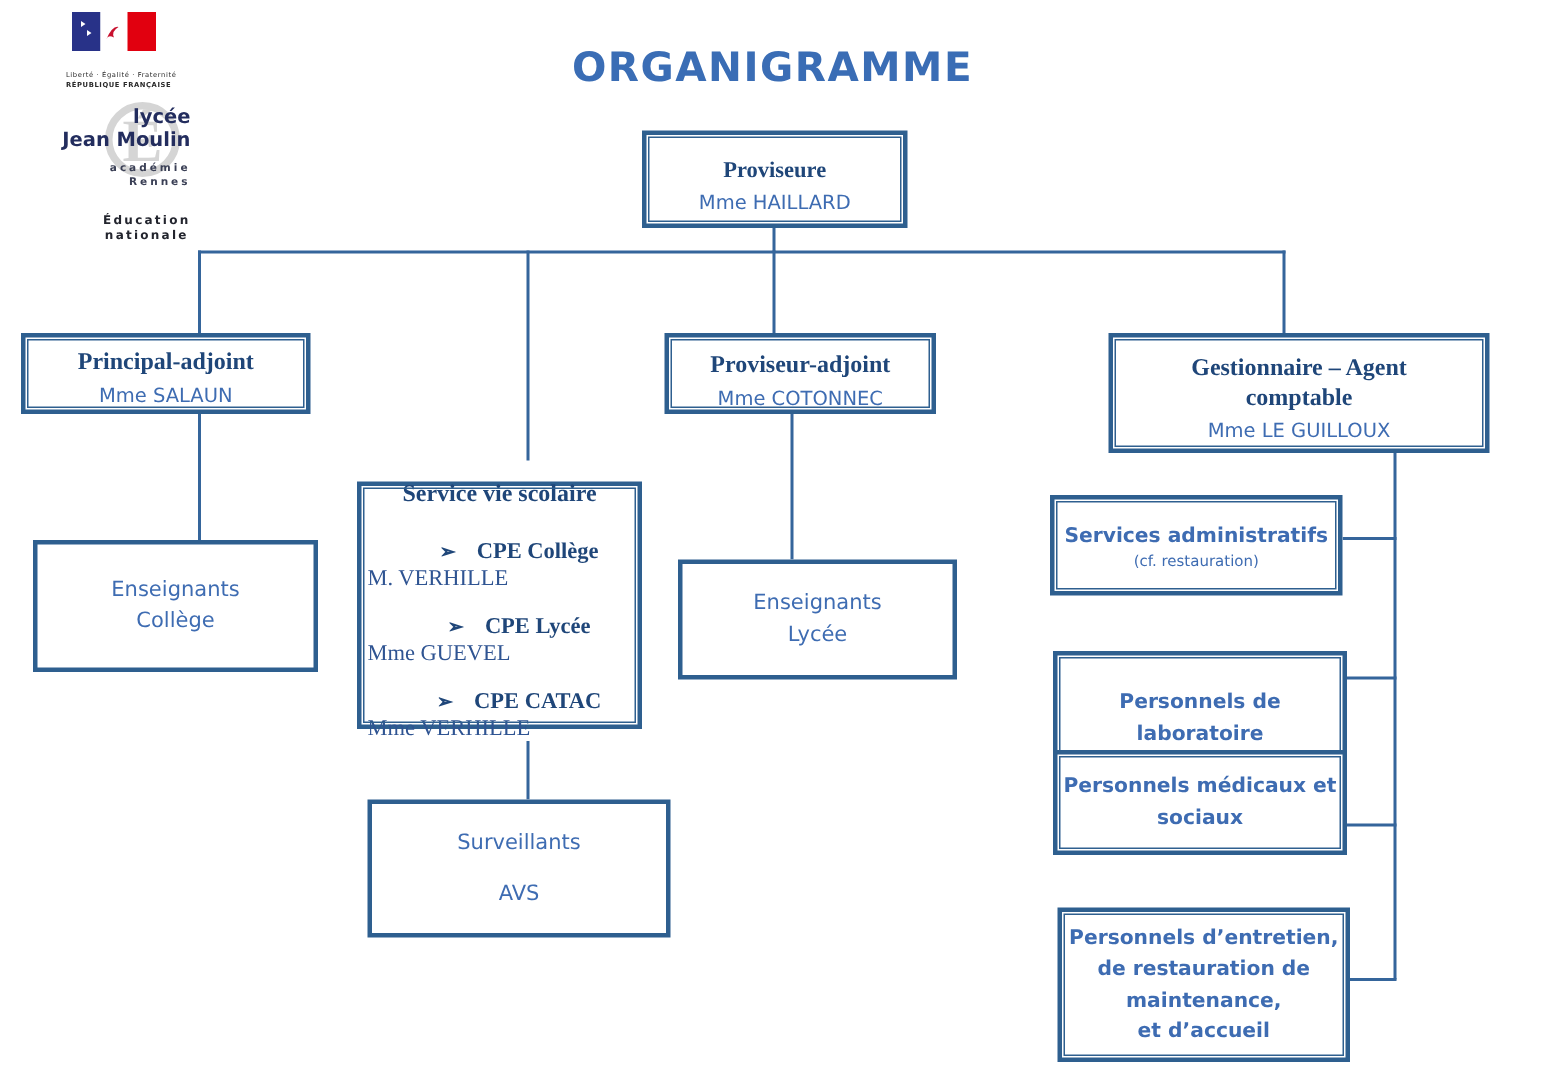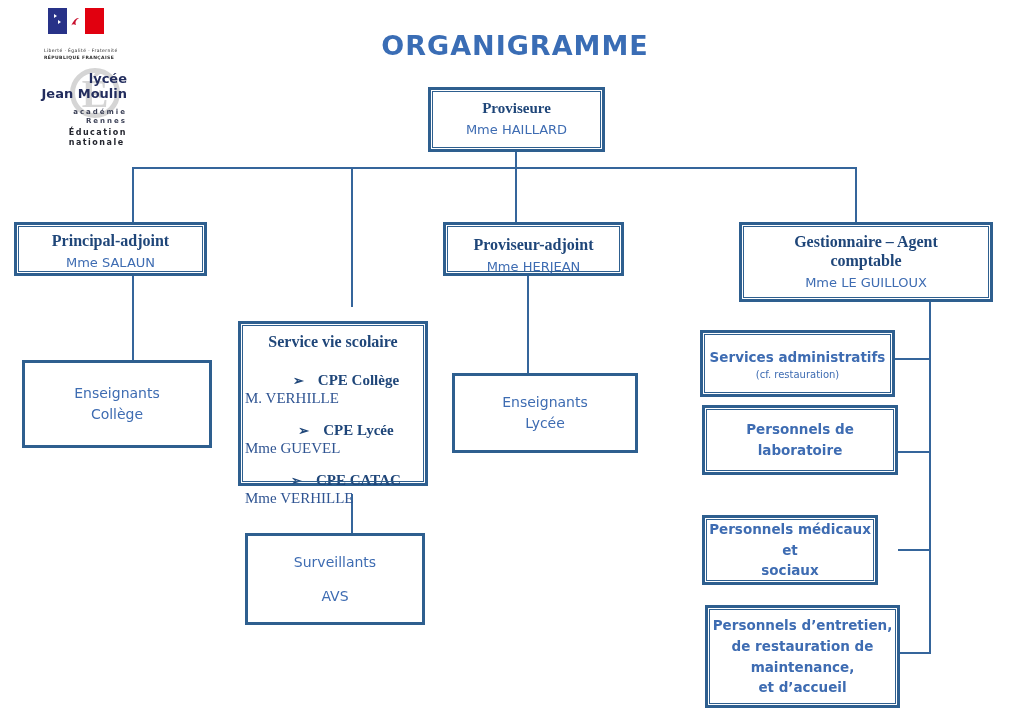--- a/index.html
+++ b/index.html
@@ -8,21 +8,21 @@
     font-family:"DejaVu Sans", sans-serif; overflow:hidden;
   }
 
   
   .line { position:absolute; background:#35659b; }
 
   
   .box {
     position:absolute; background:#ffffff; border:3px solid #2e5f8f;
     box-sizing:border-box; display:flex; flex-direction:column;
-    align-items:center; justify-content:flex-start; text-align:center;
+    align-items:center; justify-content:center; text-align:center;
   }
   .box.double::before {
     content:""; position:absolute; inset:1px; border:1px solid #2e5f8f; pointer-events:none;
   }
   .box.vcenter { justify-content:center; }
 
   .serif-title {
     font-family:"Liberation Serif", serif; font-weight:bold; color:#1f4679;
     font-size:16px; line-height:1.2;
   }
@@ -70,21 +70,21 @@
     position:absolute; right:3px; top:10px; text-align:right;
     font-weight:bold; color:#232d5e; font-size:13px; line-height:1.15;
     letter-spacing:0px;
   }
   #academy {
     position:absolute; right:3px; top:46px; text-align:right;
     font-weight:bold; color:#3a3f55; font-size:7px; line-height:1.3;
     letter-spacing:2px;
   }
   #ministry {
-    position:absolute; right:3px; top:66px; text-align:left;
+    position:absolute; right:3px; top:80px; text-align:center;
     font-weight:bold; color:#23252e; font-size:8px; line-height:1.25;
     letter-spacing:1.5px;
   }
 </style>
 </head>
 <body>
 
 <div id="canvas">
 
   <div id="gov-logo">
@@ -137,21 +137,21 @@
     <div class="comic comic-name">Mme HAILLARD</div>
   </div>
 
   <div class="box double" style="left:14px;top:222px;width:193px;height:54px;padding-top:6px;">
     <div class="serif-title">Principal-adjoint</div>
     <div class="comic comic-name">Mme SALAUN</div>
   </div>
 
   <div class="box double" style="left:443px;top:222px;width:181px;height:54px;padding-top:10px;">
     <div class="serif-title">Proviseur-adjoint</div>
-    <div class="comic comic-name">Mme HERJEAN</div>
+    <div class="comic comic-name">Mme COTONNEC</div>
   </div>
 
   <div class="box double" style="left:739px;top:222px;width:254px;height:80px;padding-top:7px;">
     <div class="serif-title">Gestionnaire – Agent</div>
     <div class="serif-title">comptable</div>
     <div class="comic comic-name">Mme LE GUILLOUX</div>
   </div>
 
   <div class="box double" style="left:238px;top:321px;width:190px;height:165px;padding-top:8px;">
     <div class="serif-title">Service vie scolaire</div>
@@ -175,36 +175,36 @@
   <div class="box vcenter" style="left:22px;top:360px;width:190px;height:88px;">
     <div class="comic comic-big">Enseignants</div>
     <div class="comic comic-big">Collège</div>
   </div>
 
   <div class="box vcenter" style="left:452px;top:373px;width:186px;height:80px;">
     <div class="comic comic-big">Enseignants</div>
     <div class="comic comic-big">Lycée</div>
   </div>
 
-  <div class="box vcenter" style="left:245px;top:533px;width:180px;height:92px;">
+  <div class="box vcenter" style="left:245px;top:533px;width:202px;height:92px;">
     <div class="comic comic-big">Surveillants</div>
     <div class="comic comic-big" style="margin-top:13px;">AVS</div>
   </div>
 
   <div class="box double vcenter" style="left:700px;top:330px;width:195px;height:67px;">
     <div class="comic comic-bold">Services administratifs</div>
     <div class="comic comic-small">(cf. restauration)</div>
   </div>
 
-  <div class="box double vcenter" style="left:702px;top:405px;width:196px;height:70px;justify-content:center;">
+  <div class="box double vcenter" style="left:702px;top:434px;width:196px;height:90px;justify-content:center;">
     <div class="comic comic-bold">Personnels de</div>
     <div class="comic comic-bold">laboratoire</div>
   </div>
 
-  <div class="box double vcenter" style="left:702px;top:515px;width:176px;height:70px;">
+  <div class="box double vcenter" style="left:702px;top:500px;width:196px;height:70px;">
     <div class="comic comic-bold">Personnels médicaux et</div>
     <div class="comic comic-bold">sociaux</div>
   </div>
 
   <div class="box double vcenter" style="left:705px;top:605px;width:195px;height:103px;justify-content:center;">
     <div class="comic comic-bold">Personnels d’entretien,</div>
     <div class="comic comic-bold">de restauration de</div>
     <div class="comic comic-bold">maintenance,</div>
     <div class="comic comic-bold">et d’accueil</div>
   </div>

